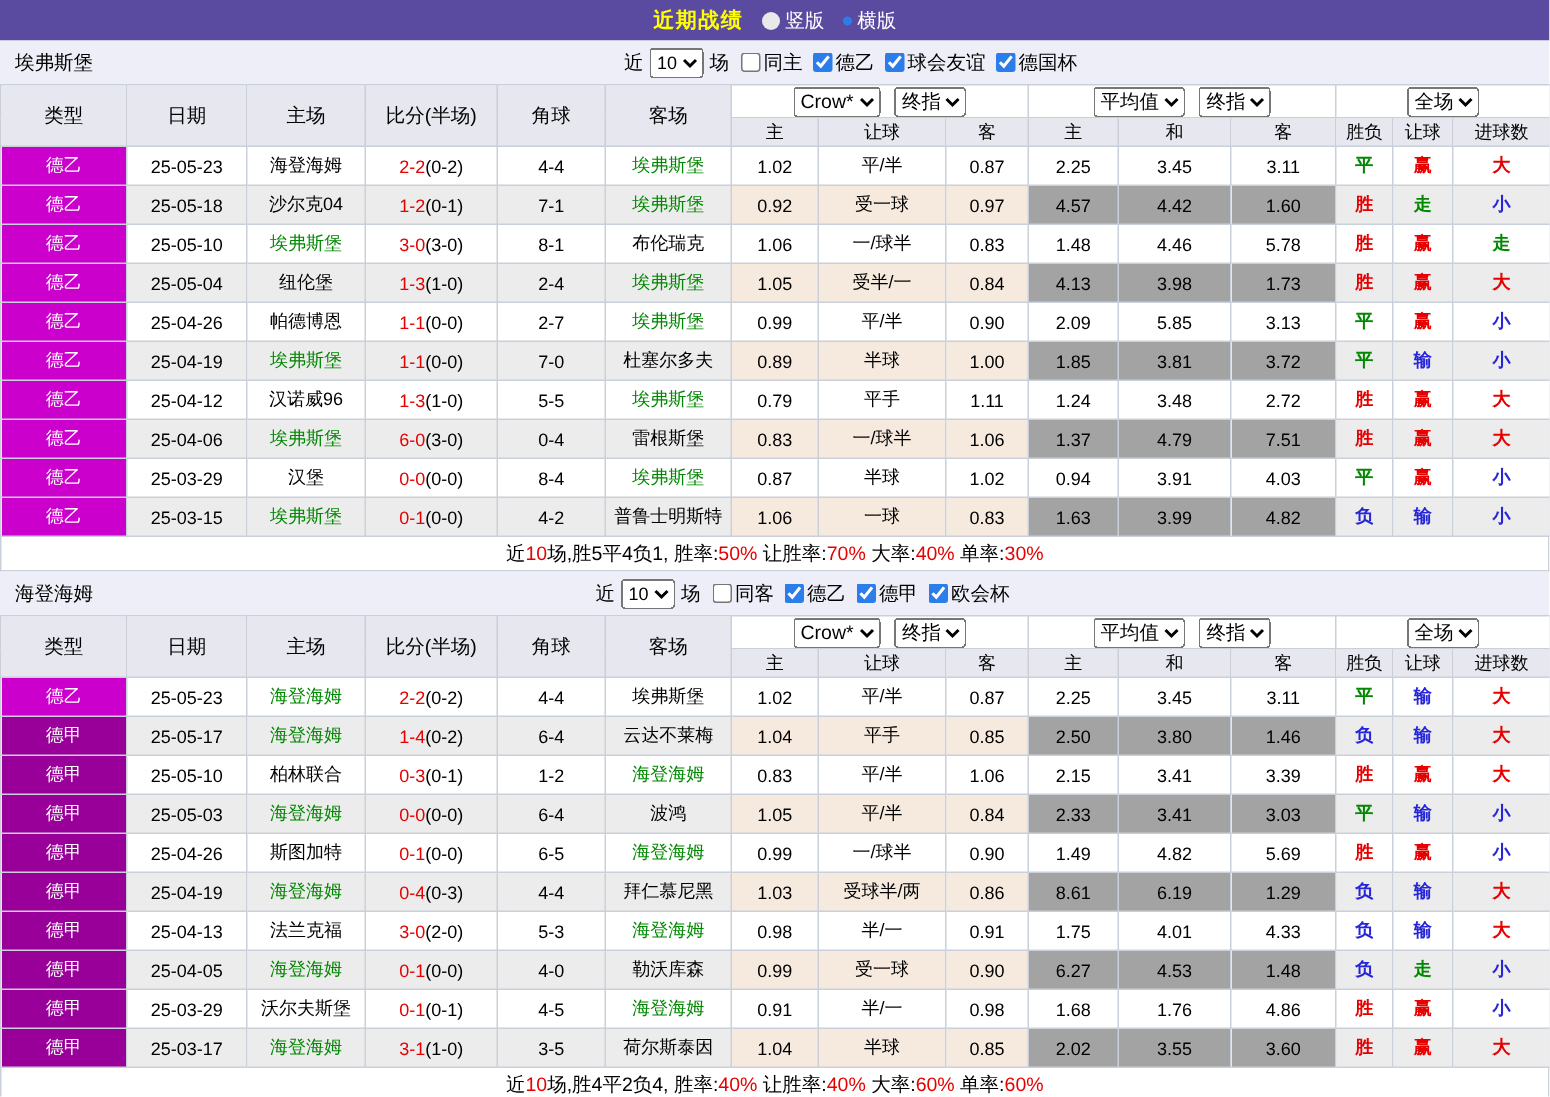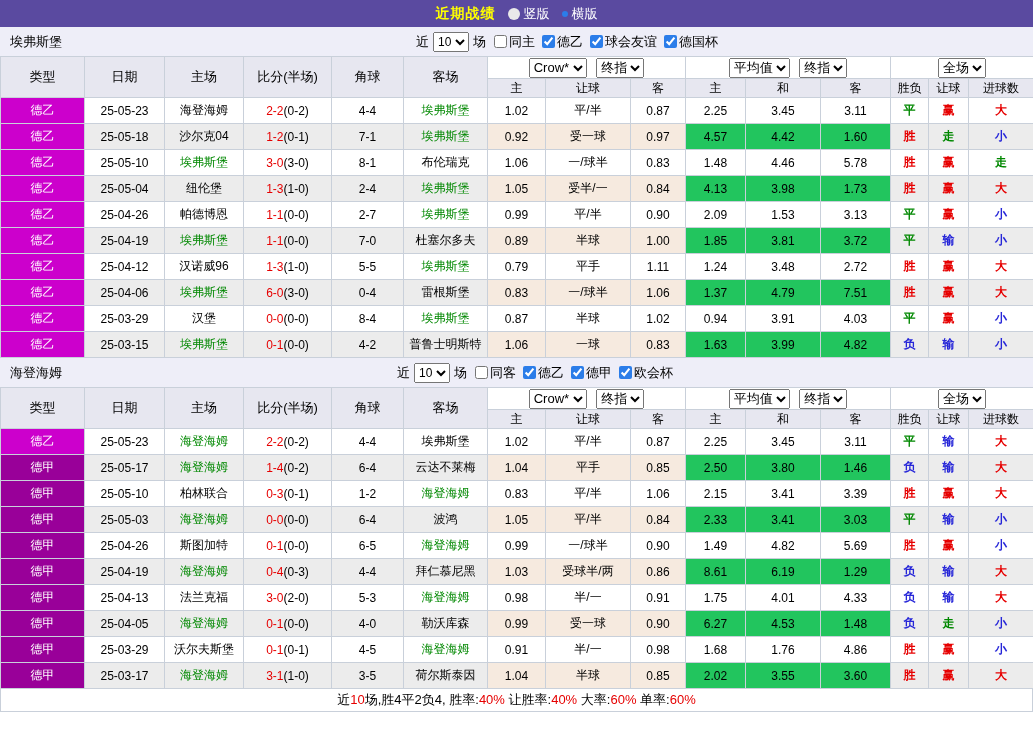--- a/index.html
+++ b/index.html
@@ -31,21 +31,21 @@
   .hdr-top th{height:22px;font-size:13px}
   .hdr-top th.selcell{background:#fff}
   .selcell select{font-size:13px;height:20px;margin:0 3px;vertical-align:middle}
   .hdr-sub th{height:19px;font-size:12px}
   .grid tbody td{height:26px;font-size:12px}
   tr.odd td{background:#fff}
   tr.even td{background:#ececec}
   td.cream{background:#fdf5ea}
   tr.even td.cream{background:#f6eadf}
   td.blu{background:#edf6fa}
-  tr.even td.blu{background:#22c55e}
+  tr.even td.blu{background:#a3a3a3}
   td.league{color:#fff}
   td.team{color:#000}
   td.team.hl{color:#008800}
   .fin{color:#e60000}
   td.res{font-weight:bold}
   .t-red{color:#e60000}
   .t-green{color:#008800}
   .t-blue{color:#2626d8}
   
   .summary{height:23px;line-height:22px;text-align:center;font-size:13px;
@@ -217,21 +217,21 @@
           <td class="league" style="background: rgb(204, 0, 204);">德乙</td>
           <td>25-04-26</td>
           <td class="team">帕德博恩</td>
           <td><span class="fin">1-1</span><span>(0-0)</span></td>
           <td>2-7</td>
           <td class="team hl">埃弗斯堡</td>
           <td class="cream">0.99</td>
           <td class="cream">平/半</td>
           <td class="cream">0.90</td>
           <td class="blu">2.09</td>
-          <td class="blu">1.53</td>
+          <td class="blu">5.85</td>
           <td class="blu">3.13</td>
           <td class="res t-green">平</td>
           <td class="res t-red">赢</td>
           <td class="res t-blue">小</td>
         </tr>
         <tr class="even">
           <td class="league" style="background: rgb(204, 0, 204);">德乙</td>
           <td>25-04-19</td>
           <td class="team hl">埃弗斯堡</td>
           <td><span class="fin">1-1</span><span>(0-0)</span></td>
@@ -310,20 +310,21 @@
           <td class="cream">0.83</td>
           <td class="blu">1.63</td>
           <td class="blu">3.99</td>
           <td class="blu">4.82</td>
           <td class="res t-blue">负</td>
           <td class="res t-blue">输</td>
           <td class="res t-blue">小</td>
         </tr>
       </tbody>
   </table>
+  <div class="summary"><span>近</span><span class="seg-red">10</span><span>场,胜5平4负1, 胜率:</span><span class="seg-red">50%</span><span> 让胜率:</span><span class="seg-red">70%</span><span> 大率:</span><span class="seg-red">40%</span><span> 单率:</span><span class="seg-red">30%</span></div>
 </section>
 
 <section class="block s2">
   <div class="controls">
     <span class="team">海登海姆</span>
     <div class="filters">
       <span>近</span>
       <select><option>10</option></select>
       <span>场</span>
       <span class="cbs">

